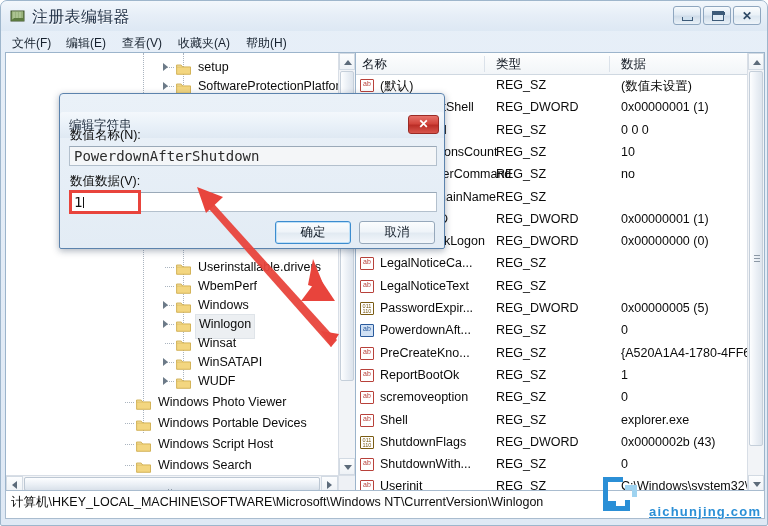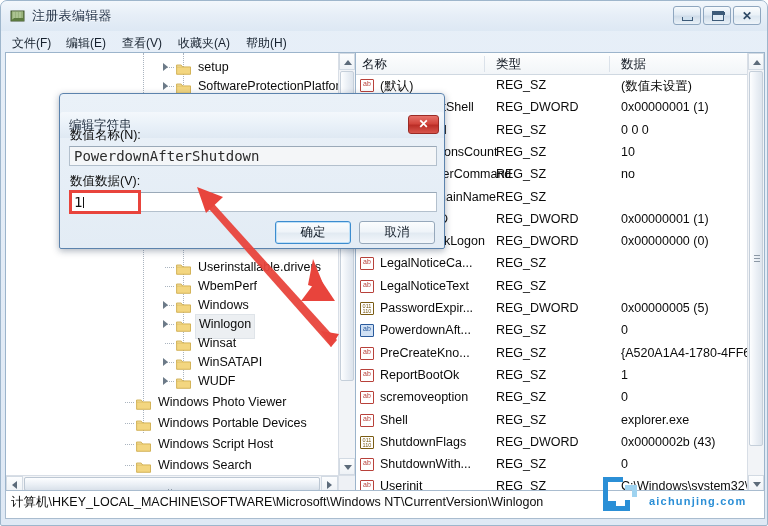--- a/index.html
+++ b/index.html
@@ -20,21 +20,21 @@
   .titlebar {
     position:absolute; left:0; top:0; width:766px; height:30px;
     background:linear-gradient(180deg,#f2f7fc 0%,#e6eef7 48%,#dde8f4 100%);
     border-radius:6px 6px 0 0;
   }
   .title-ico {
     position:absolute; left:9px; top:7px; width:16px; height:16px;
   }
   .title-text {
     position:absolute; left:31px; top:6px;
-    font-size:13px; color:#25354a; letter-spacing:.3px;
+    font-size:16px; color:#25354a; letter-spacing:.3px;
     text-shadow:0 1px 0 #ffffff;
   }
   .wbtns { position:absolute; right:6px; top:5px; display:flex; gap:2px; }
   .wbtn {
     width:28px; height:19px;
     border:1px solid #8ea6bf; border-radius:3px;
     background:linear-gradient(180deg,#f6fafd 0%,#dfe9f3 45%,#cfdce9 55%,#e9f1f8 100%);
     position:relative; cursor:default;
   }
   .wbtn.close {
@@ -223,22 +223,22 @@
   
   .wm { position:absolute; right:6px; bottom:4px; width:162px; height:54px; }
   .wm-sq {
     position:absolute; left:0; top:6px; width:42px; height:42px;
   }
   .wm-cn {
     position:absolute; left:50px; top:2px; font-size:26px; color:#6f7276;
     font-family:"DejaVu Sans", sans-serif; letter-spacing:2px; font-weight:700;
   }
   .wm-en {
-    position:absolute; left:50px; bottom:14px; font-size:11px; color:#2b8fd6;
-    letter-spacing:1.2px; font-weight:700;
+    position:absolute; left:50px; bottom:2px; font-size:13px; color:#2b8fd6;
+    letter-spacing:1.2px; font-weight:700;text-decoration:underline;
   }
 </style>
 </head>
 <body>
 
 <div class="app">
 
   <div class="titlebar">
     <span class="title-ico">
       <svg width="16" height="16" viewBox="0 0 16 16">

